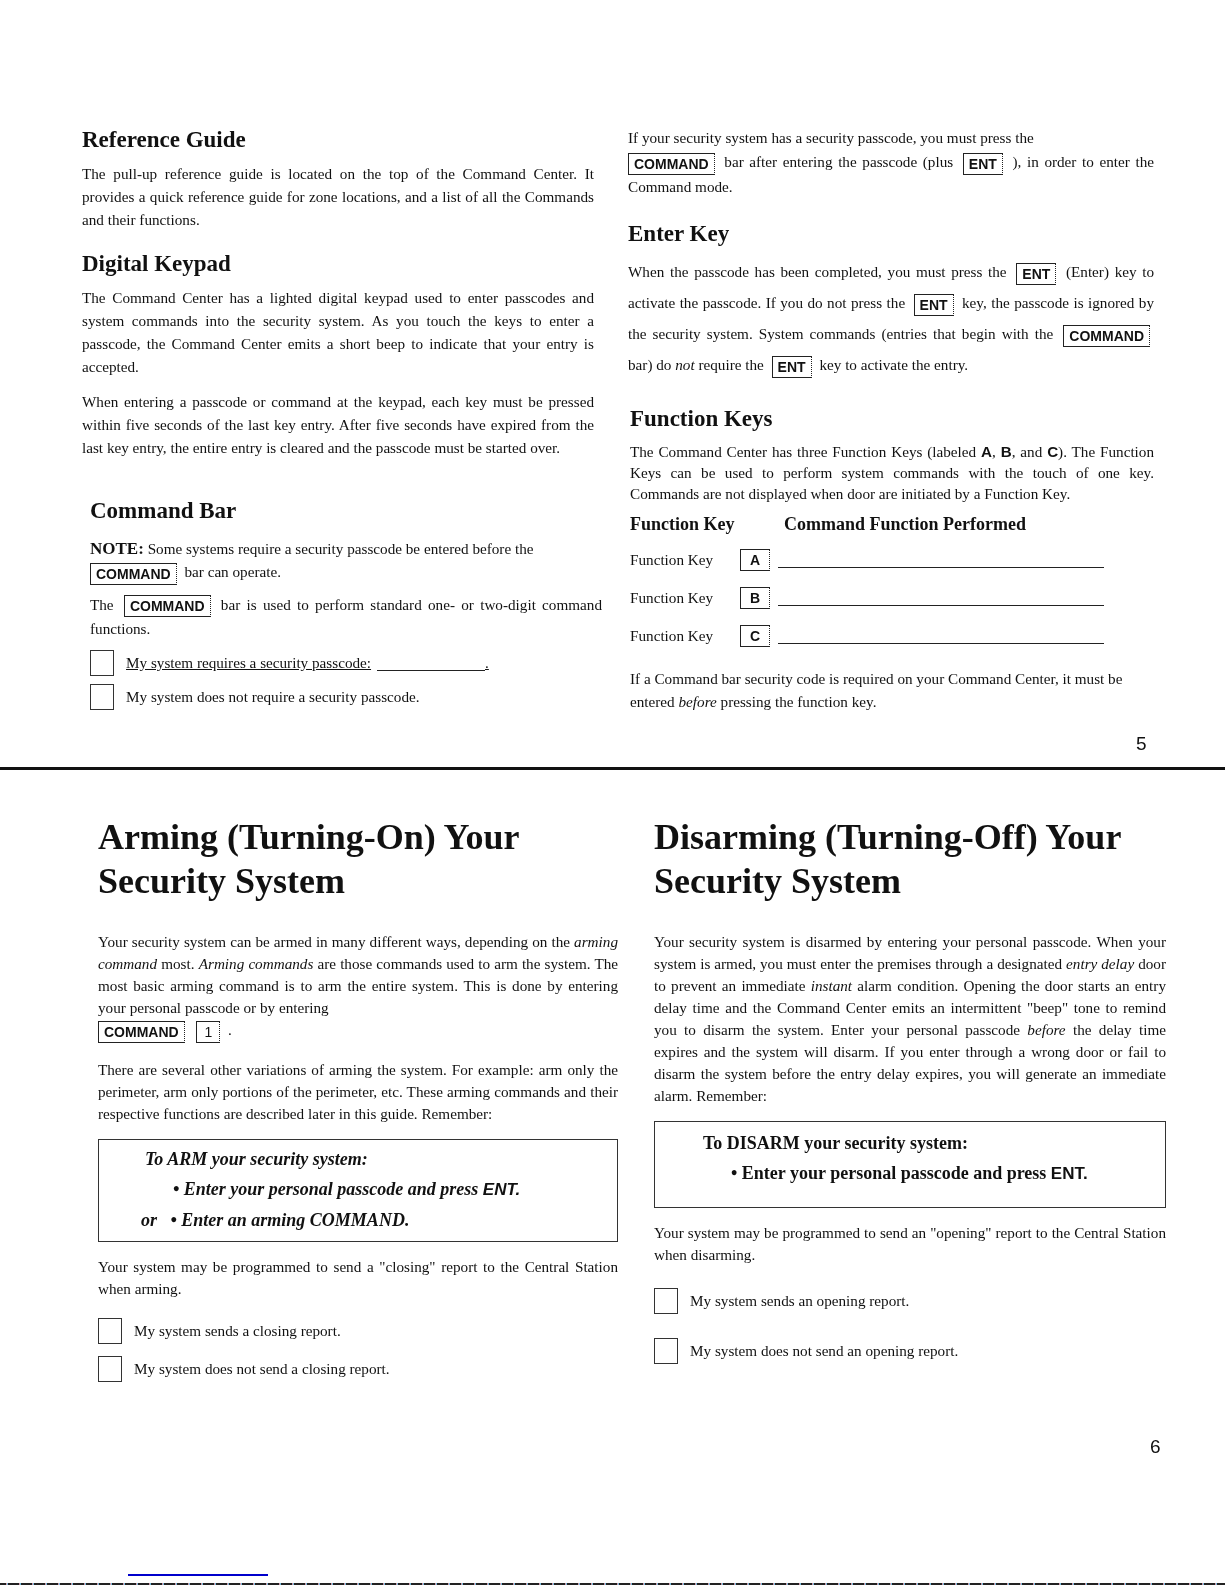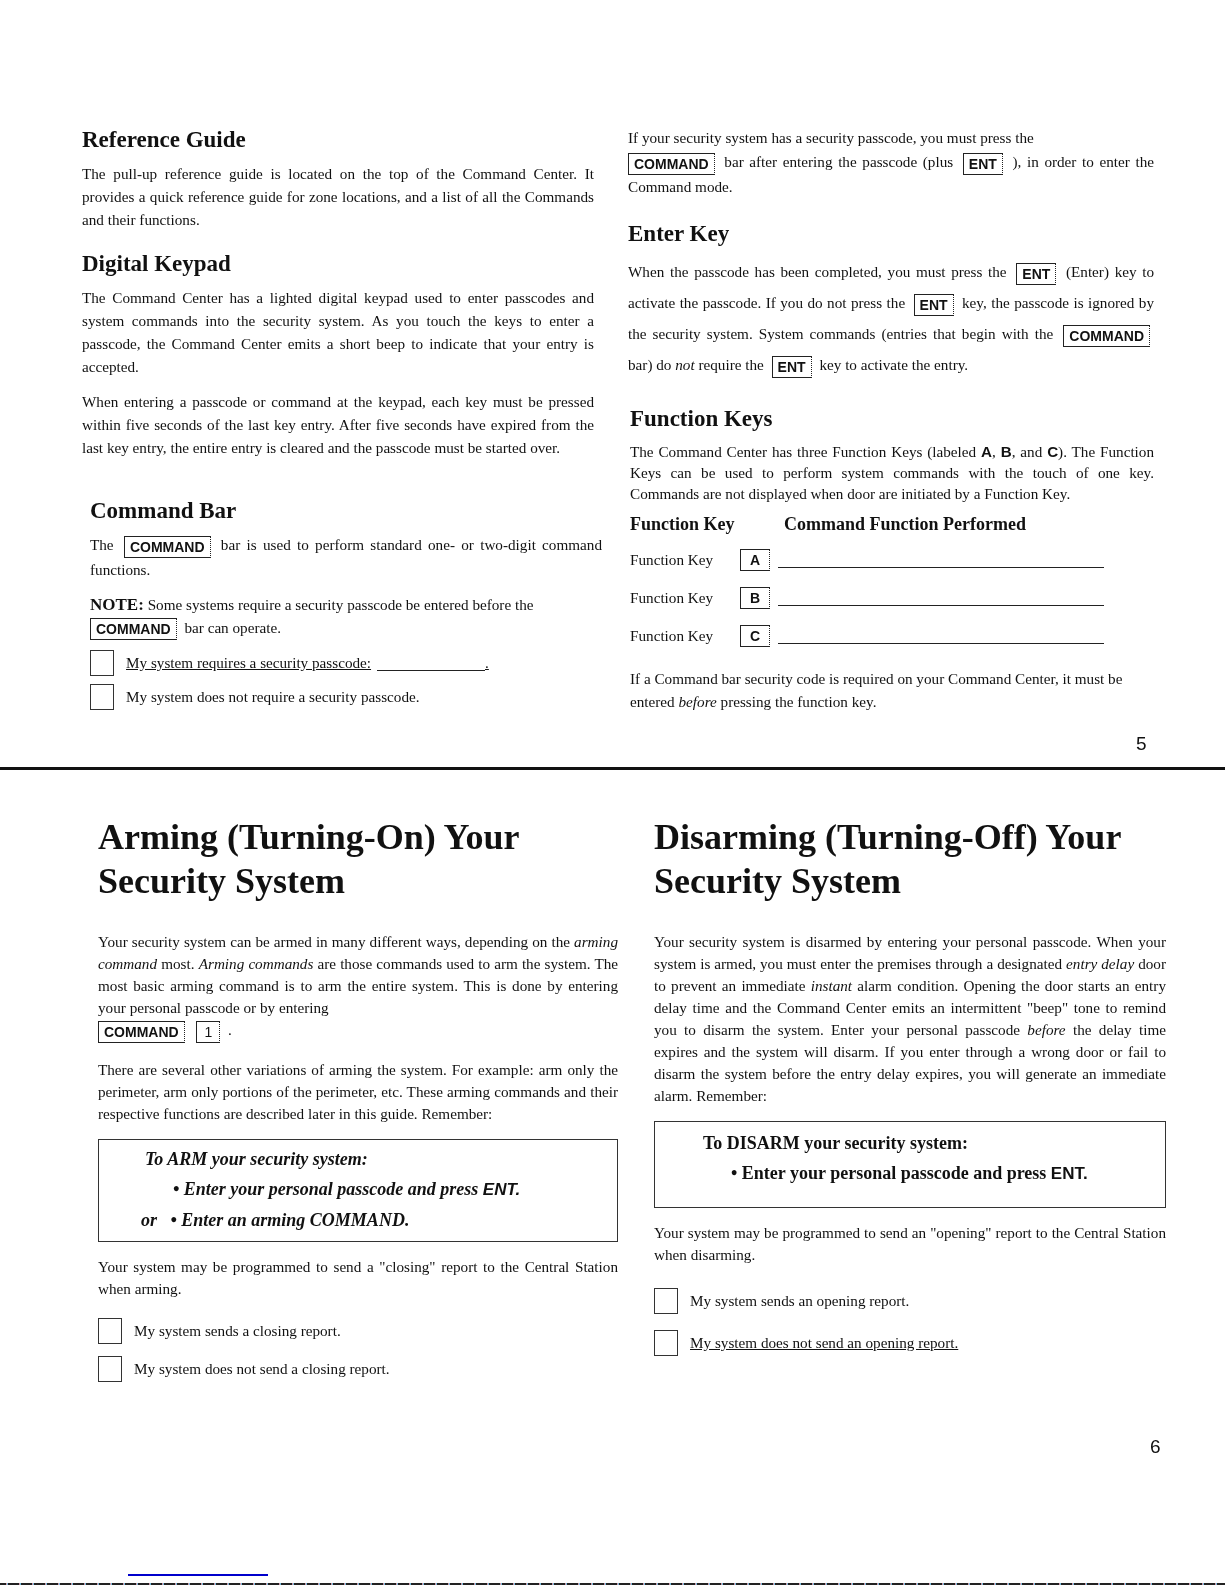--- a/index.html
+++ b/index.html
@@ -37,30 +37,30 @@
 </div>
 
 <div class="abs" style="left:82px; top:250px; width:512px;">
   <h2 class="h2">Digital Keypad</h2>
   <p class="p" style="margin-top:8px;">The Command Center has a lighted digital keypad used to enter passcodes and system commands into the security system.  As you touch the keys to enter a passcode, the Command Center emits a short beep to indicate that your entry is accepted.</p>
   <p class="p" style="margin-top:12px;">When entering a passcode or command at the keypad, each key must be pressed within five seconds of the last key entry.  After five seconds have expired from the last key entry, the entire entry is cleared and the passcode must be started over.</p>
 </div>
 
 <div class="abs" style="left:82px; top:497px; width:512px;margin-left:8px;">
   <h2 class="h2">Command Bar</h2>
-  <p class="p" style="margin-top:8px;">
-    <span>The</span>
-    <span class="key">COMMAND</span>
-    <span>bar is used to perform standard one- or two-digit command functions.</span>
-  </p>
   <p class="p" style="margin-top:12px;">
     <span style="font-weight:bold; font-size:17px;">NOTE:</span>
     <span>Some systems require a security passcode be entered before the</span><br>
     <span class="key" style="margin-left:0;">COMMAND</span>
     <span>bar can operate.</span>
+  </p>
+  <p class="p" style="margin-top:8px;">
+    <span>The</span>
+    <span class="key">COMMAND</span>
+    <span>bar is used to perform standard one- or two-digit command functions.</span>
   </p>
   <div class="row" style="margin-top:10px;text-decoration:underline;">
     <span class="cb"></span>
     <span>My system requires a security passcode:</span>
     <span class="blank" style="width:108px; margin-left:6px;"></span>
       <span>.</span>
   </div>
   <div class="row" style="margin-top:8px;">
     <span class="cb"></span>
     <span>My system does not require a security passcode.</span>
@@ -191,21 +191,21 @@
     <div style="padding-left:28px;">
       <span>• Enter your personal passcode and press</span>
       <span class="sansb" style="font-size:17px;">ENT.</span>
     </div>
   </div>
   <p class="p" style="margin-top:14px; line-height:22px;">Your system may be programmed to send an "opening" report to the Central Station when disarming.</p>
   <div class="row" style="margin-top:22px;">
     <span class="cb"></span>
     <span>My system sends an opening report.</span>
   </div>
-  <div class="row" style="margin-top:16px;text-decoration:underline;">
+  <div class="row" style="margin-top:24px;">
     <span class="cb"></span>
     <span>My system does not send an opening report.</span>
   </div>
 </div>
 
 <div class="abs pagenum" style="left:1150px; top:1436px;">6</div>
 
 <div class="abs" style="left:128px; top:1574px; width:140px; height:2px; background:#0000cc;"></div>
 <div class="abs" style="left:0; top:1583px; width:1225px; height:2px; background:repeating-linear-gradient(90deg,#222 0 6px,#c9a 6px 7px,#7bd 7px 8px,#222 8px 13px);"></div>
 

